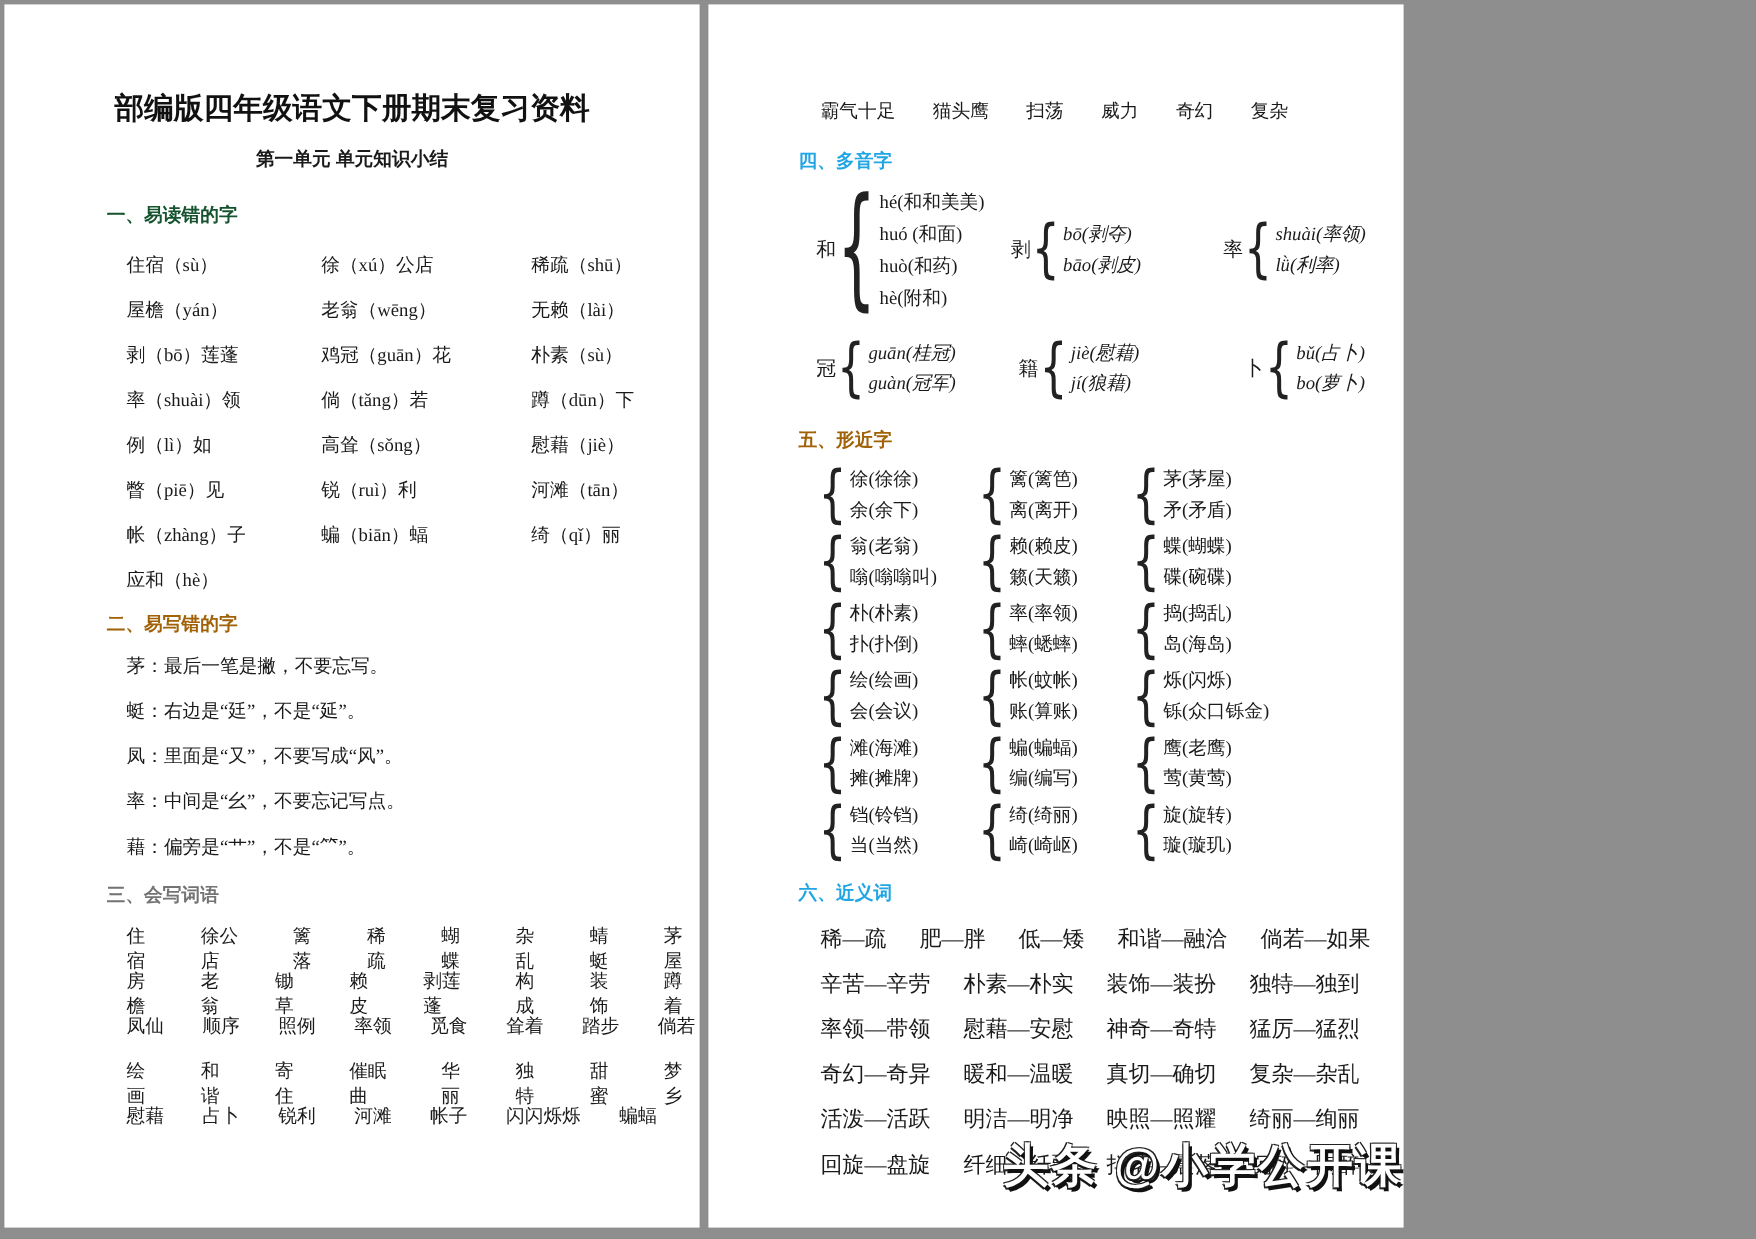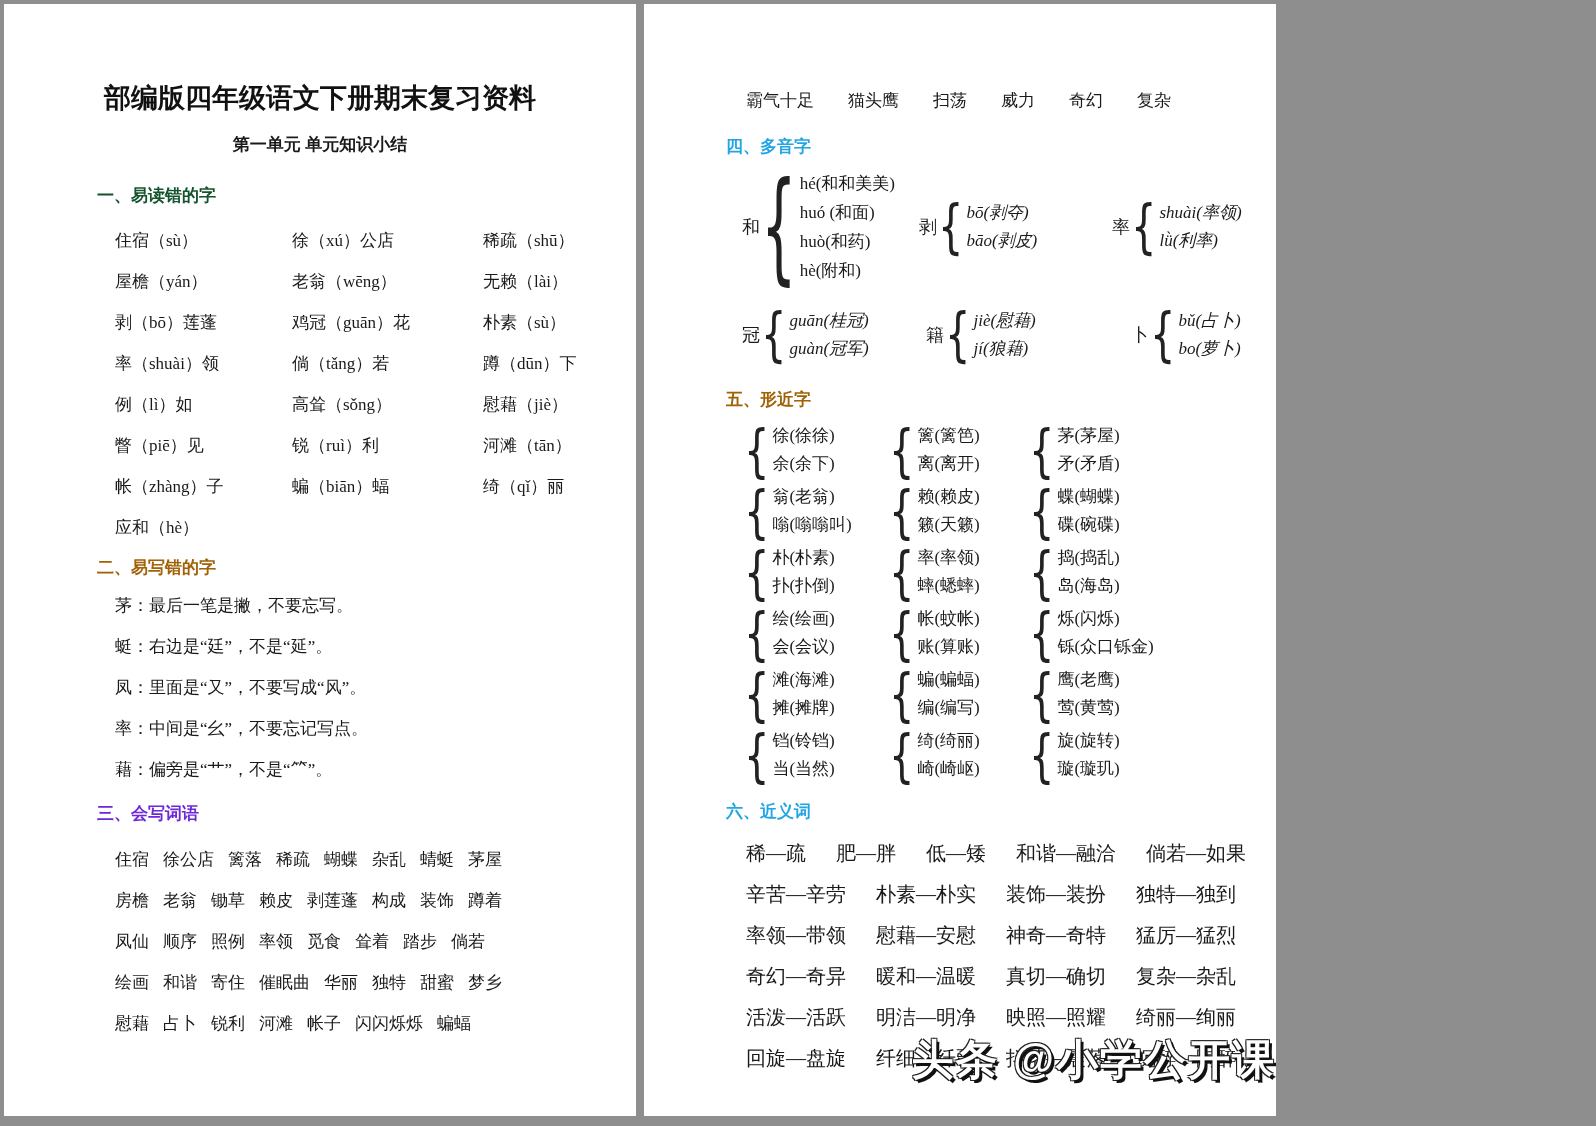--- a/index.html
+++ b/index.html
@@ -25,21 +25,21 @@
   .h-s1 { margin-top:28px; }
   .s1-rows { margin:13px 0 0 111px; font-size:17px; }
   .row3 { height:41px; display:grid; grid-template-columns:177px 191px 1fr; align-items:center; }
 
   .h-s2 { margin-top:8px; }
   .s2-lines { margin:6px 0 0 111px; font-size:17px; }
   .s2-lines .line { height:41px; display:flex; align-items:center; }
 
   .h-s3 { margin-top:12px; }
   .s3-rows { margin:14px 0 0 111px; font-size:17px; }
-  .wrow { height:41px; display:flex; align-items:center; gap:14px; }
+  .wrow { height:41px; display:flex; gap:35px; }
 
   
   .r-words { margin:85px 0 0 102px; font-size:17px; display:flex; gap:34px; }
   .h-s4 { margin-top:23px; }
 
   .polyrow { position:relative; }
   .polyrow1 { height:122px; margin-top:8px; }
   .polyrow2 { height:74px; margin-top:10px; }
   .poly { position:absolute; top:50%; transform:translateY(-50%); display:flex; align-items:center; }
   .pchar { font-size:18px; margin-right:1px; }
@@ -126,21 +126,21 @@
 
     <div class="sec-h h-s2 accent" style="color: #a16207;">二、易写错的字</div>
     <div class="s2-lines" id="s2-lines">
         <div class="line">茅：最后一笔是撇，不要忘写。</div>
         <div class="line">蜓：右边是“廷”，不是“延”。</div>
         <div class="line">凤：里面是“又”，不要写成“风”。</div>
         <div class="line">率：中间是“幺”，不要忘记写点。</div>
         <div class="line">藉：偏旁是“艹”，不是“⺮”。</div>
       </div>
 
-    <div class="sec-h h-s3 accent" style="color: #6d28d9;">三、会写词语</div>
+    <div class="sec-h h-s3 accent" style="color: #737373;">三、会写词语</div>
     <div class="s3-rows" id="s3-rows">
         <div class="wrow">
           <span>住宿</span>
           <span>徐公店</span>
           <span>篱落</span>
           <span>稀疏</span>
           <span>蝴蝶</span>
           <span>杂乱</span>
           <span>蜻蜓</span>
           <span>茅屋</span>

